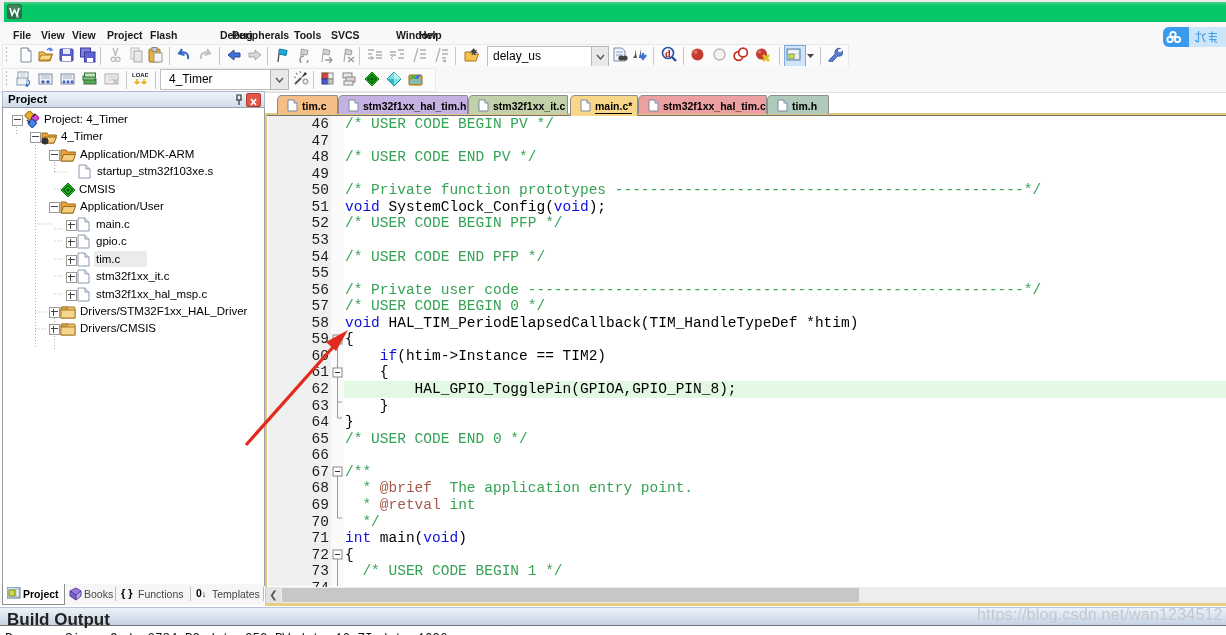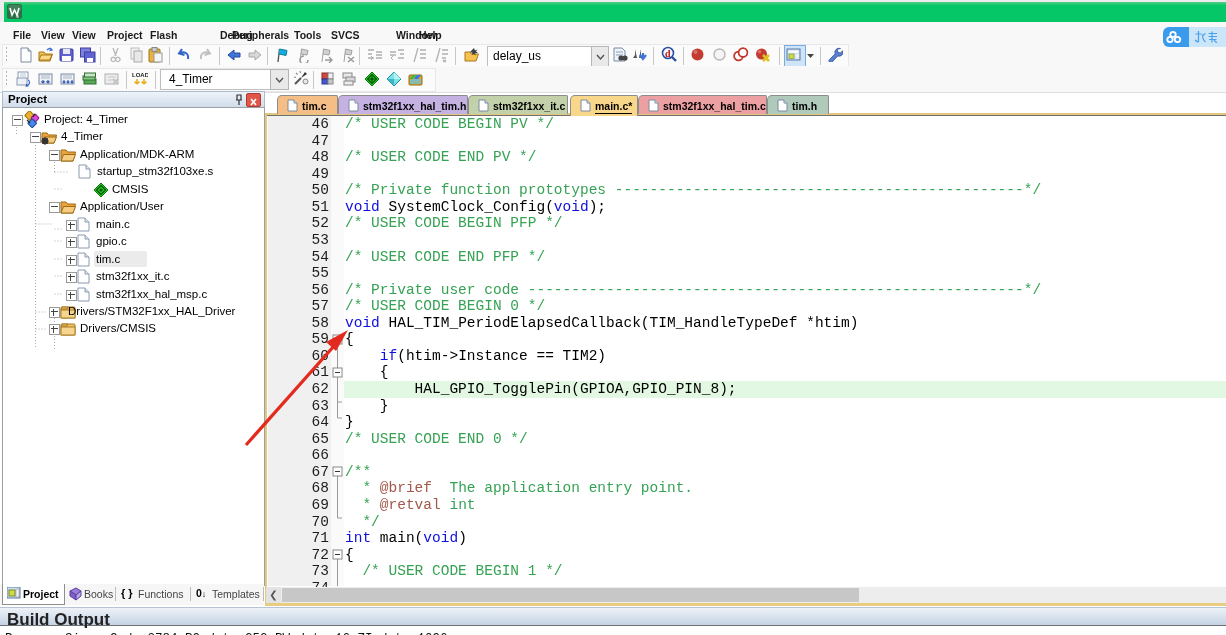--- a/index.html
+++ b/index.html
@@ -342,21 +342,21 @@
         </svg>
    <span class="t" style="left:80px;">Application/MDK-ARM</span>
  </div>
  <div class="trow" style="top:163px;width:260px;">
    <svg class="abs" style="left:78px;top:1px;" width="14" height="15">
           <path d="M1 1 h7 l4 4 v9 h-11 z" fill="#fff" stroke="#8a9ab0"></path>
           <path d="M8 1 v4 h4" fill="#dfe6f0" stroke="#8a9ab0"></path>
         </svg>
    <span class="t" style="left:97px;">startup_stm32f103xe.s</span>
  </div>
- <div class="trow" style="top:181px;width:260px;margin-left:33px;">
+ <div class="trow" style="top:181px;width:260px;">
    <svg class="abs" style="left:60px;top:1px;" width="16" height="16">
           <path d="M8 1 L15 8 L8 15 L1 8 Z" fill="#2ac42a" stroke="#0a7a0a"></path>
           <path d="M8 3.5 L12.5 8 L8 12.5 L3.5 8 Z" fill="none" stroke="#065806" stroke-width="1.2"></path>
           <circle cx="8" cy="8" r="1.6" fill="#065806"></circle>
         </svg>
    <span class="t" style="left:79px;">CMSIS</span>
  </div>
  <div class="trow" style="top:198px;width:260px;">
    <div class="exp" style="left:49px;"></div>
    <svg class="abs" style="left:60px;top:1px;" width="17" height="16">
@@ -406,21 +406,21 @@
         </svg>
    <span class="t" style="left:96px;">stm32f1xx_hal_msp.c</span>
  </div>
  <div class="trow" style="top:303px;width:260px;">
    <div class="exp plus" style="left:49px;"></div>
    <svg class="abs" style="left:60px;top:1px;" width="17" height="16">
           <rect x="1" y="3" width="14" height="11" rx="1" fill="#f0c468" stroke="#a87820"></rect>
           <path d="M1 5 h6 l1-2 h-6 z" fill="#f0c468" stroke="#a87820"></path>
           <rect x="1" y="6" width="14" height="8" fill="#f6d68e" stroke="#a87820"></rect>
         </svg>
-   <span class="t" style="left:68px;">Drivers/STM32F1xx_HAL_Driver</span>
+   <span class="t" style="left:80px;">Drivers/STM32F1xx_HAL_Driver</span>
  </div>
  <div class="trow" style="top:320px;width:260px;">
    <div class="exp plus" style="left:49px;"></div>
    <svg class="abs" style="left:60px;top:1px;" width="17" height="16">
           <rect x="1" y="3" width="14" height="11" rx="1" fill="#f0c468" stroke="#a87820"></rect>
           <path d="M1 5 h6 l1-2 h-6 z" fill="#f0c468" stroke="#a87820"></path>
           <rect x="1" y="6" width="14" height="8" fill="#f6d68e" stroke="#a87820"></rect>
         </svg>
    <span class="t" style="left:80px;">Drivers/CMSIS</span>
  </div>
@@ -583,20 +583,21 @@
 
 <div class="abs" style="left:266px;top:587px;width:960px;height:16px;background:#ededed;">
   <div class="abs" style="left:0;top:0;width:15px;height:16px;background:#e3e3e3;color:#555;font-size:10px;text-align:center;line-height:16px;">❮</div>
   <div class="abs" style="left:16px;top:1px;width:577px;height:14px;background:#c7c7c7;"></div>
 </div>
 
 <div class="abs" style="left:0;top:607px;width:1226px;height:17px;background:linear-gradient(#eef2f8,#c5d3e4);border-top:1px solid #b7c3d2;border-bottom:1px solid #6f6f6f;">
   <span style="position:absolute;left:7px;top:2px;font-size:17px;font-weight:bold;color:#222;">Build Output</span>
 </div>
 <pre class="abs" style="left:5px;top:632px;font-size:12.5px;color:#111;">Program Size: Code=3784 RO-data=252 RW-data=16 ZI-data=1096</pre>
+<div class="abs" style="left:977px;top:606px;font-size:16px;letter-spacing:0.2px;color:#c3c9d2;">https://blog.csdn.net/wan1234512</div>
 
 <svg class="abs" style="left:230px;top:320px;pointer-events:none;" width="140" height="140">
   <line x1="16" y1="125" x2="112" y2="17" stroke="#e32a1e" stroke-width="3.2"></line>
   <path d="M118 10 L96 22 L106 31 Z" fill="#e32a1e"></path>
 </svg>
 
 <div class="abs" style="left:1163px;top:27px;width:63px;height:20px;background:#cbe5f9;border-radius:6px 0 0 6px;">
   <div class="abs" style="left:0;top:0;width:26px;height:20px;background:#3a9bed;border-radius:6px 0 0 6px;">
     <svg width="26" height="20">
           <g fill="#fff">

